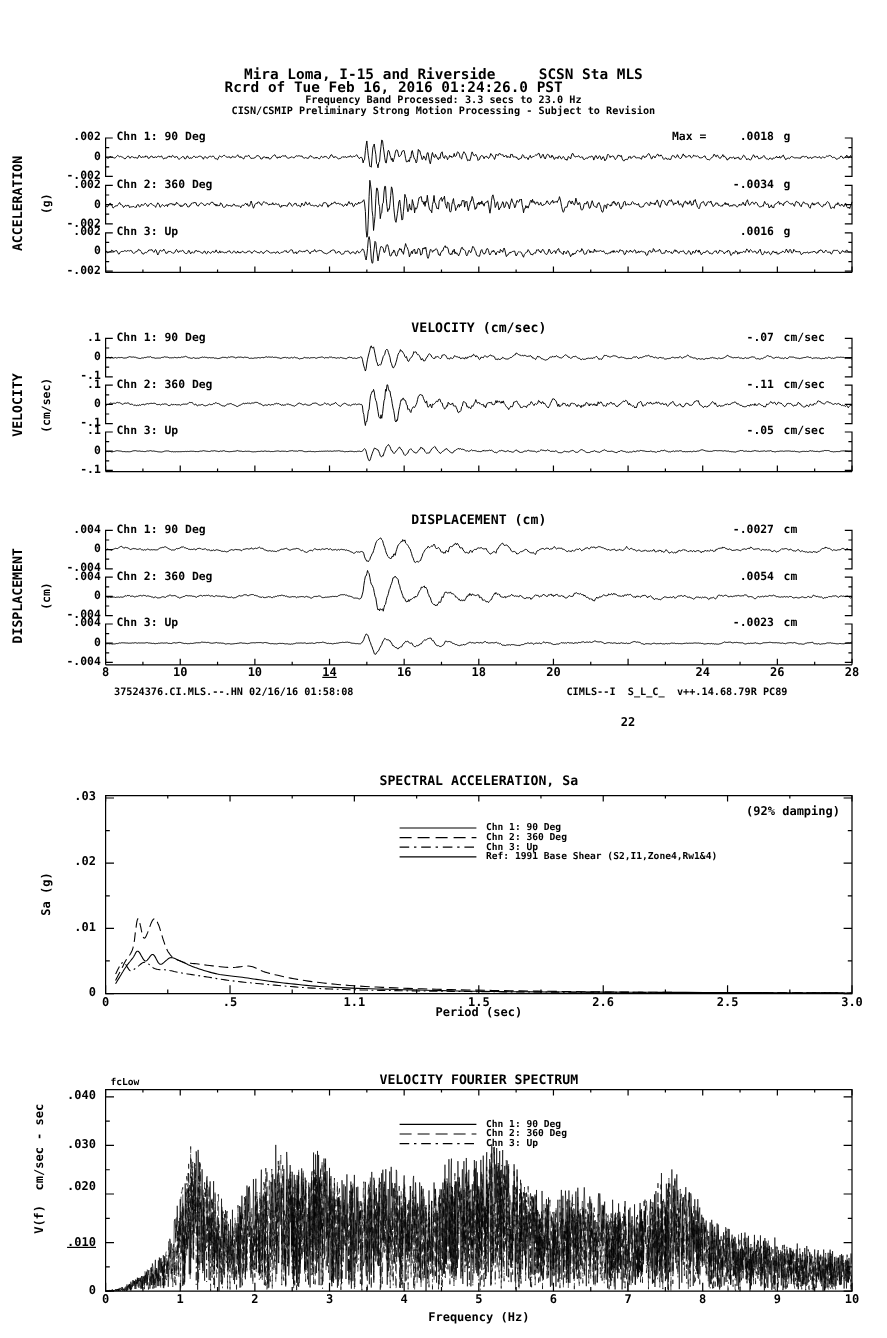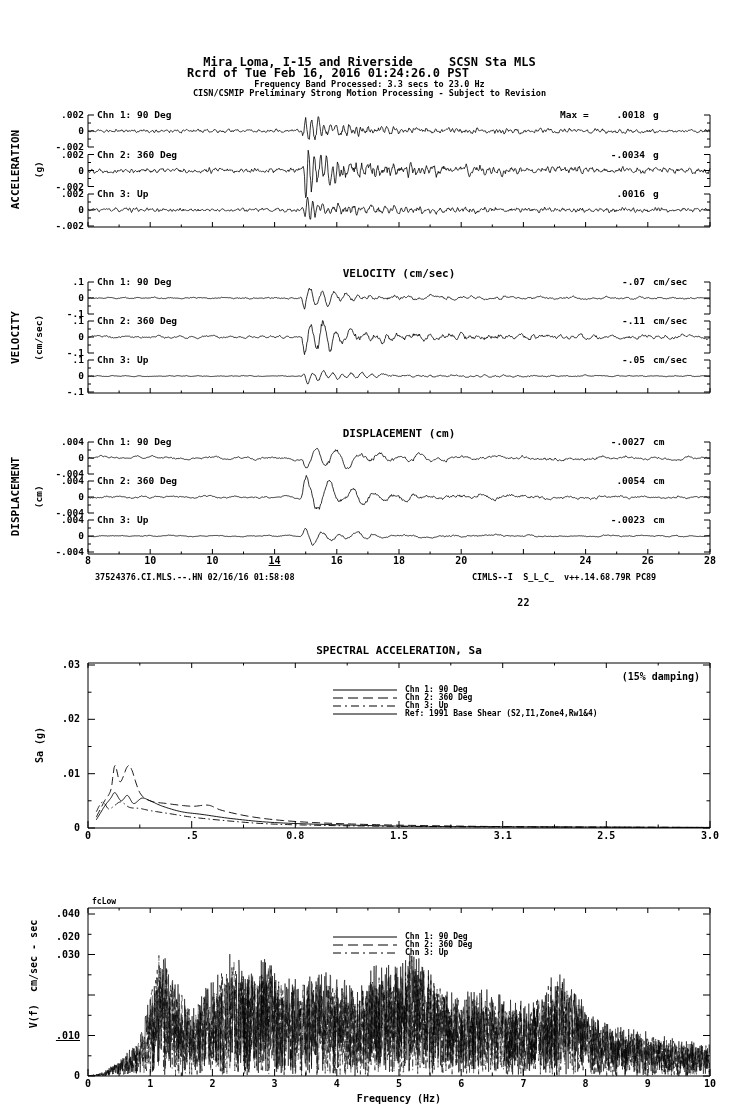--- a/index.html
+++ b/index.html
@@ -92,23 +92,25 @@
   <div class="vlab t11" style="left:-85px;top:491px">DISPLACEMENT</div>
   <div class="vlab t9" style="left:-61px;top:492px">(cm)</div>
 
   <div class="lbl t11 ctr" style="left:88px;top:268px;width:622px">VELOCITY (cm/sec)</div>
   <div class="lbl t11 ctr" style="left:88px;top:428px;width:622px">DISPLACEMENT (cm)</div>
 
   <div class="lbl t8" style="left:95px;top:573px">37524376.CI.MLS.--.HN 02/16/16 01:58:08</div>
   <div class="lbl t8" style="left:472px;top:573px">CIMLS--I  S_L_C_  v++.14.68.79R PC89</div>
 
   <div class="lbl t11 ctr" style="left:88px;top:645px;width:622px">SPECTRAL ACCELERATION, Sa</div>
-  <div class="lbl t10 rt" style="left:500px;top:672px;width:200px">(15% damping)</div>
+  <div class="lbl t10 rt" style="left:500px;top:672px;width:200px">(92% damping)</div>
   <div class="vlab t10" style="left:-60px;top:740px">Sa (g)</div>
-
+  <div class="lbl t10 ctr" style="left:88px;top:840px;width:622px">Period (sec)</div>
+
+  <div class="lbl t11 ctr" style="left:88px;top:894px;width:622px">VELOCITY FOURIER SPECTRUM</div>
   <div class="lbl t75" style="left:92px;top:898px">fcLow</div>
   <div class="vlab t10" style="left:-66px;top:969px">V(f)  cm/sec - sec</div>
   <div class="lbl t10 ctr" style="left:88px;top:1094px;width:622px">Frequency (Hz)</div>
 <div class="lbl t9 rt" style="left: 40px; top: 110px; width: 44px;">.002</div>
     <div class="lbl t9 rt" style="left: 40px; top: 126px; width: 44px;">0</div>
     <div class="lbl t9 rt" style="left: 40px; top: 142px; width: 44px;">-.002</div>
     <div class="lbl t9" style="left: 97px; top: 110px;">Chn 1: 90 Deg</div>
     <div class="lbl t9" style="left: 560px; top: 110px;">Max =</div>
     <div class="lbl t9 rt" style="left: 480px; top: 110px; width: 165px;">.0018</div>
     <div class="lbl t9" style="left: 653px; top: 110px;">g</div>
@@ -170,32 +172,32 @@
     <div class="lbl t10 ctr" style="left: 508.4px; top: 556px; width: 30px; margin-top: 42px;">22</div>
     <div class="lbl t10 ctr" style="left: 570.6px; top: 556px; width: 30px;">24</div>
     <div class="lbl t10 ctr" style="left: 632.8px; top: 556px; width: 30px;">26</div>
     <div class="lbl t10 ctr" style="left: 695px; top: 556px; width: 30px;">28</div>
     <div class="lbl t10 rt" style="left: 36px; top: 660px; width: 44px;">.03</div>
     <div class="lbl t10 rt" style="left: 36px; top: 714.333px; width: 44px;">.02</div>
     <div class="lbl t10 rt" style="left: 36px; top: 768.667px; width: 44px;">.01</div>
     <div class="lbl t10 rt" style="left: 36px; top: 823px; width: 44px;">0</div>
     <div class="lbl t10 ctr" style="left: 70px; top: 831px; width: 36px;">0</div>
     <div class="lbl t10 ctr" style="left: 173.667px; top: 831px; width: 36px;">.5</div>
-    <div class="lbl t10 ctr" style="left: 277.333px; top: 831px; width: 36px;">0.8</div>
+    <div class="lbl t10 ctr" style="left: 277.333px; top: 831px; width: 36px;">1.1</div>
     <div class="lbl t10 ctr" style="left: 381px; top: 831px; width: 36px;">1.5</div>
-    <div class="lbl t10 ctr" style="left: 484.667px; top: 831px; width: 36px;">3.1</div>
+    <div class="lbl t10 ctr" style="left: 484.667px; top: 831px; width: 36px;">2.6</div>
     <div class="lbl t10 ctr" style="left: 588.333px; top: 831px; width: 36px;">2.5</div>
     <div class="lbl t10 ctr" style="left: 692px; top: 831px; width: 36px;">3.0</div>
     <div class="lbl t75" style="left: 405px; top: 685.5px;">Chn 1: 90 Deg</div>
     <div class="lbl t75" style="left: 405px; top: 693.5px;">Chn 2: 360 Deg</div>
     <div class="lbl t75" style="left: 405px; top: 701.5px;">Chn 3: Up</div>
     <div class="lbl t75" style="left: 405px; top: 709.5px;">Ref: 1991 Base Shear (S2,I1,Zone4,Rw1&amp;4)</div>
     <div class="lbl t10 rt" style="left: 30px; top: 909px; width: 50px;">.040</div>
     <div class="lbl t10 rt" style="left: 30px; top: 949.5px; width: 50px;">.030</div>
-    <div class="lbl t10 rt" style="left: 30px; top: 932px; width: 50px; text-align: right;">.020</div>
+    <div class="lbl t10 rt" style="left: 30px; top: 985px; width: 50px; text-align: right;">.020</div>
     <div class="lbl t10 rt" style="left: 30px; top: 1030.5px; width: 50px; text-decoration: underline;">.010</div>
     <div class="lbl t10 rt" style="left: 30px; top: 1071px; width: 50px;">0</div>
     <div class="lbl t10 ctr" style="left: 70px; top: 1079px; width: 36px;">0</div>
     <div class="lbl t10 ctr" style="left: 132.2px; top: 1079px; width: 36px;">1</div>
     <div class="lbl t10 ctr" style="left: 194.4px; top: 1079px; width: 36px;">2</div>
     <div class="lbl t10 ctr" style="left: 256.6px; top: 1079px; width: 36px;">3</div>
     <div class="lbl t10 ctr" style="left: 318.8px; top: 1079px; width: 36px;">4</div>
     <div class="lbl t10 ctr" style="left: 381px; top: 1079px; width: 36px;">5</div>
     <div class="lbl t10 ctr" style="left: 443.2px; top: 1079px; width: 36px;">6</div>
     <div class="lbl t10 ctr" style="left: 505.4px; top: 1079px; width: 36px;">7</div>

